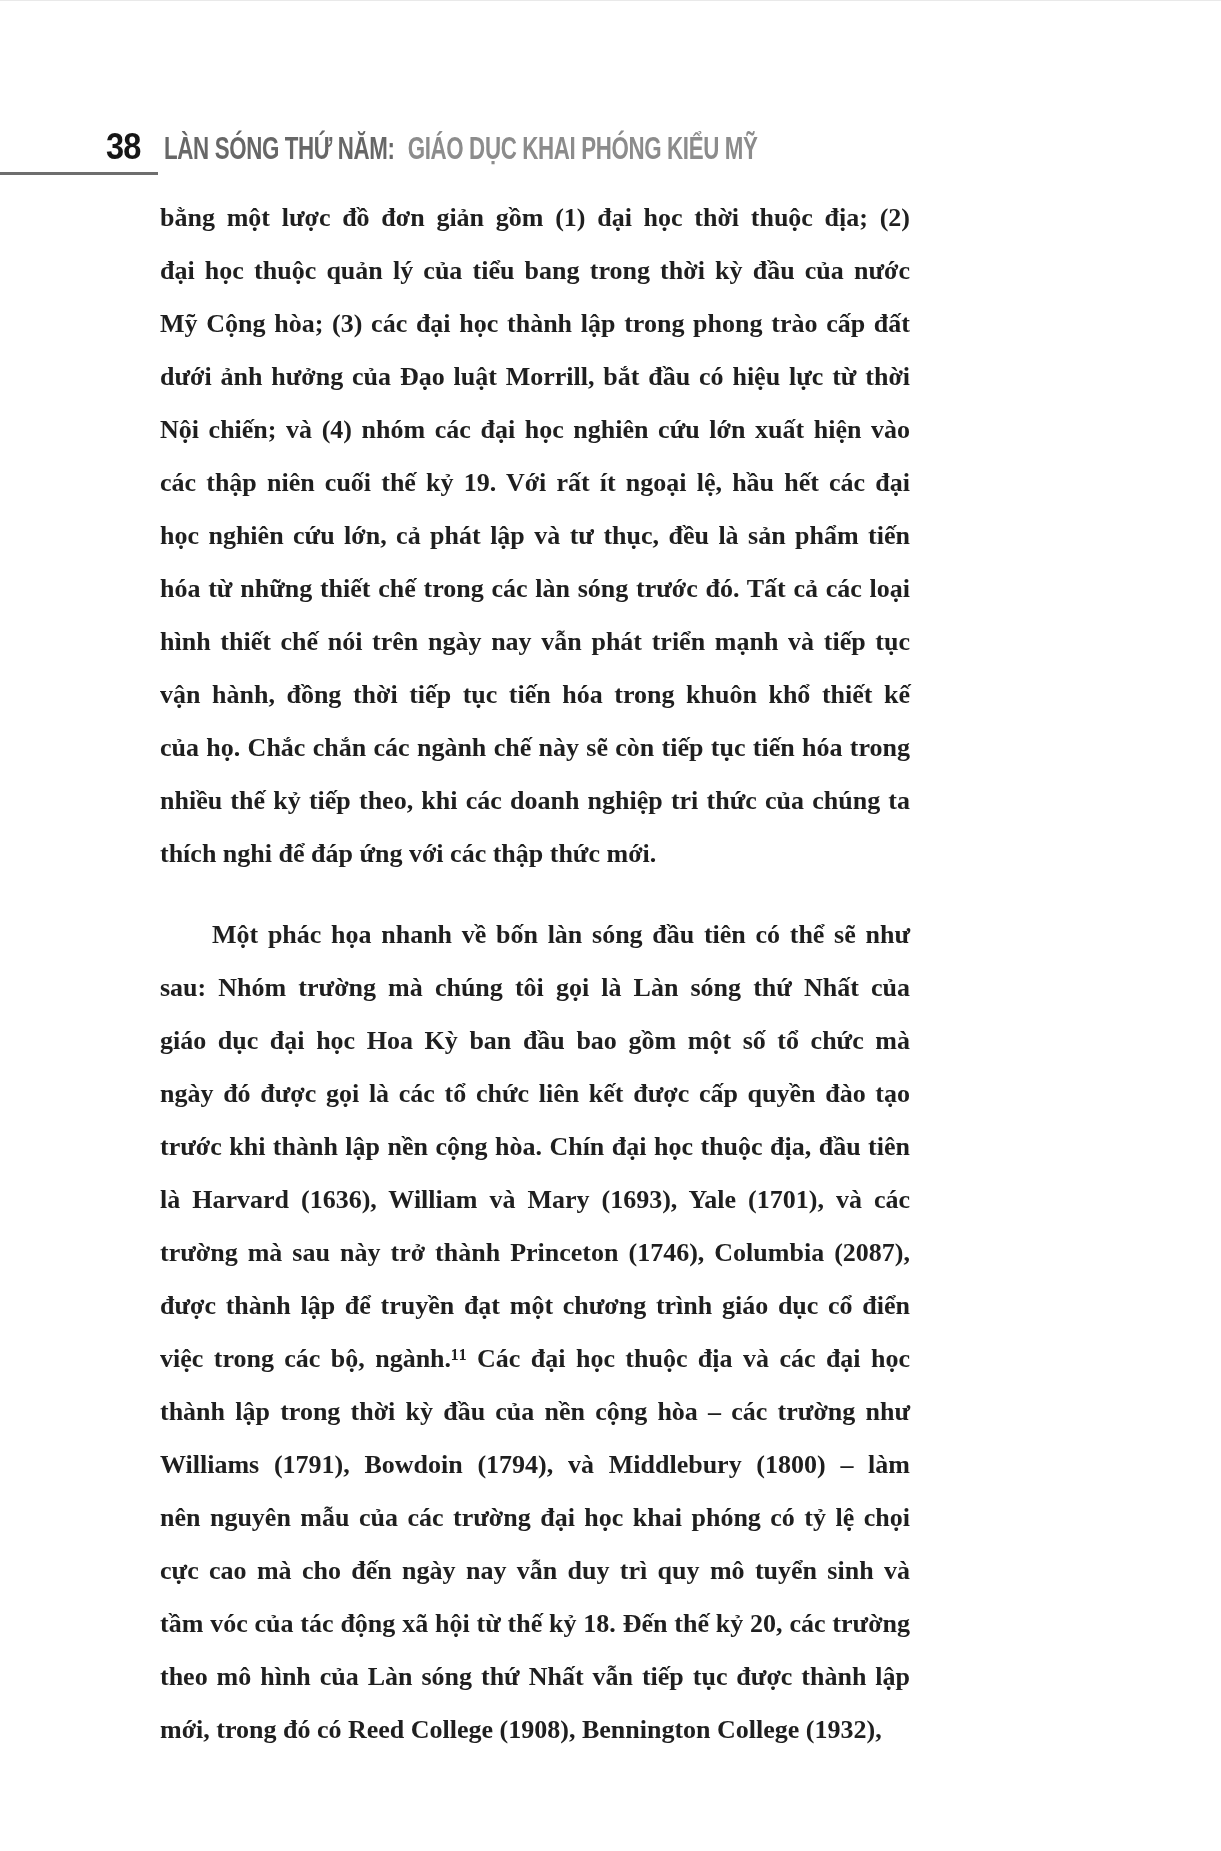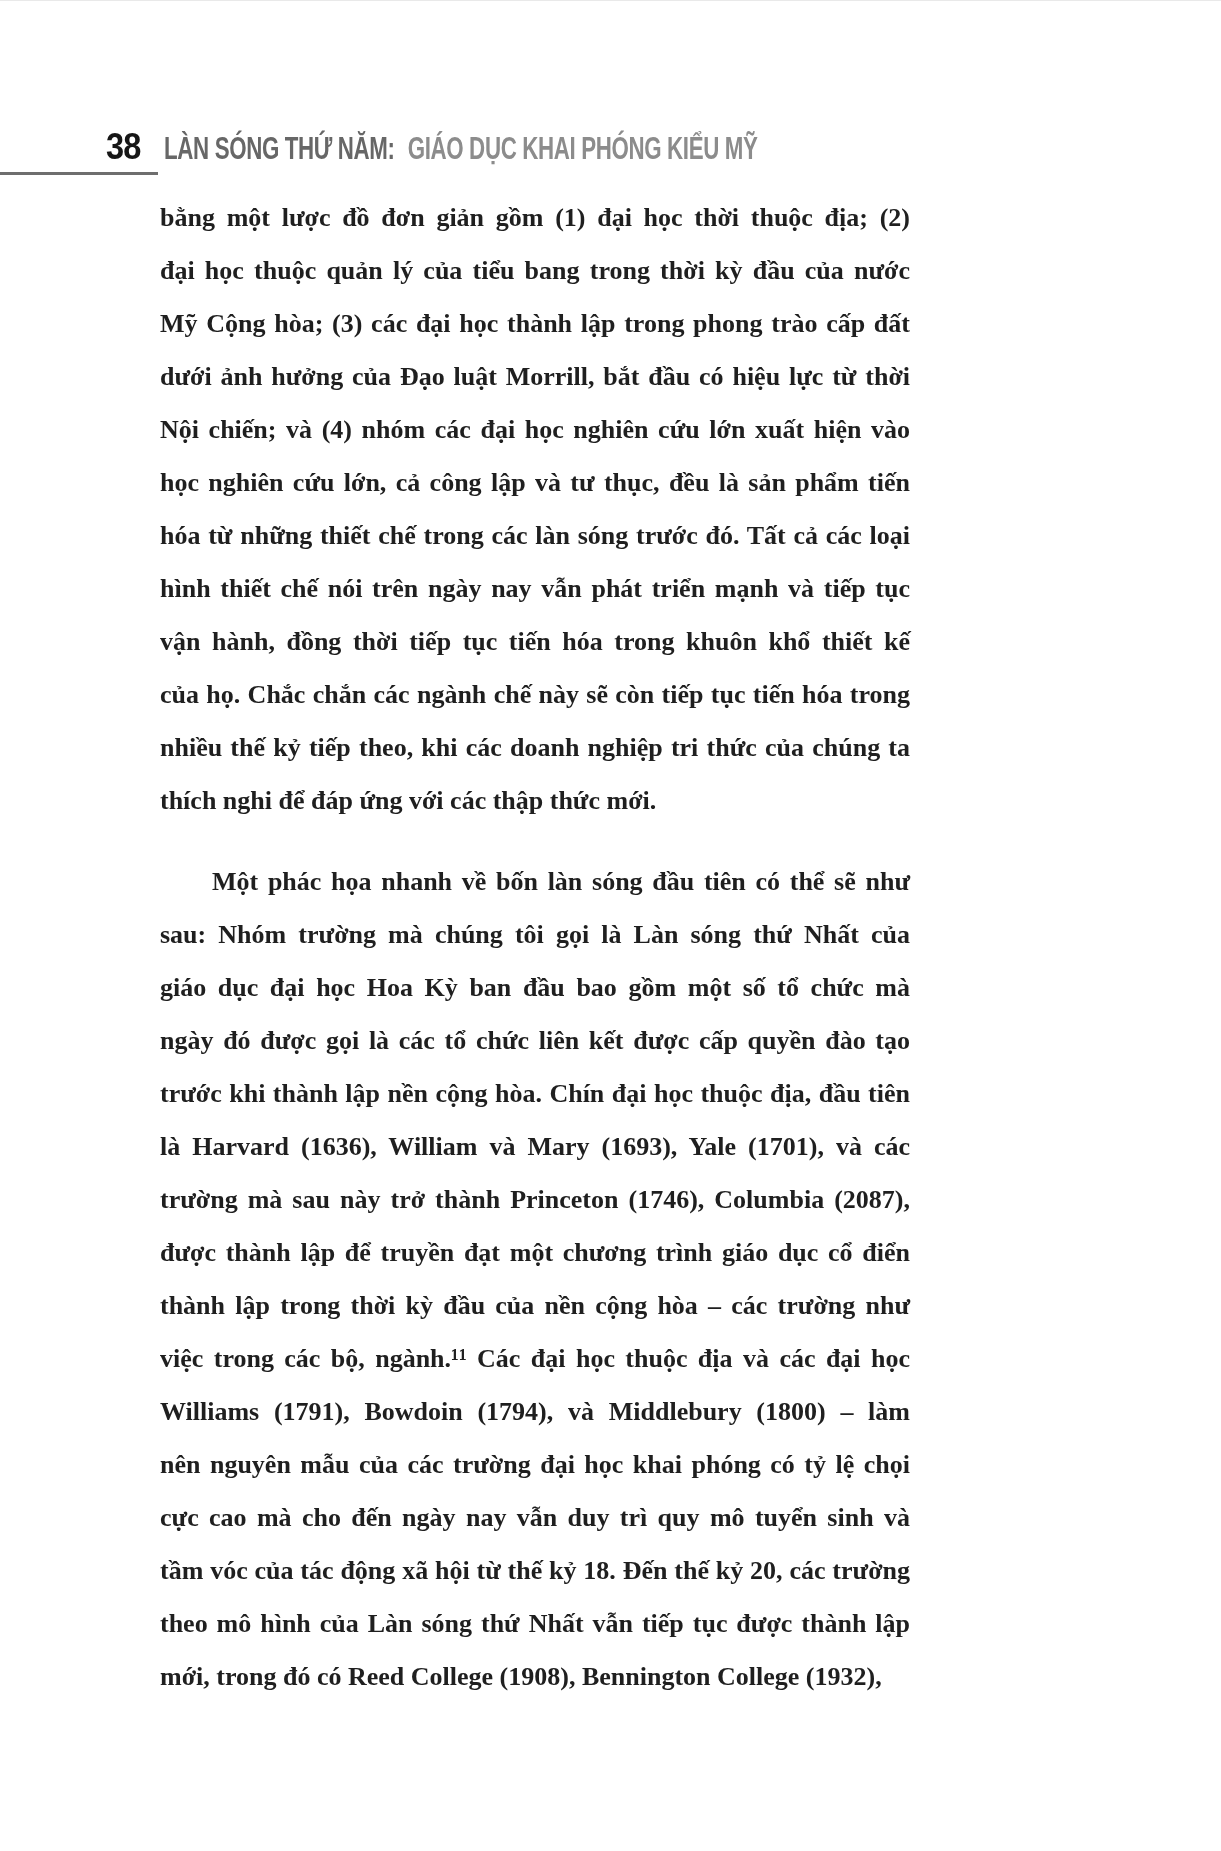--- a/index.html
+++ b/index.html
@@ -97,39 +97,40 @@
     </div>
   </header>
 
   <main class="textblock">
     <div class="para">
         <div class="line">bằng một lược đồ đơn giản gồm (1) đại học thời thuộc địa; (2)</div>
         <div class="line">đại học thuộc quản lý của tiểu bang trong thời kỳ đầu của nước</div>
         <div class="line">Mỹ Cộng hòa; (3) các đại học thành lập trong phong trào cấp đất</div>
         <div class="line">dưới ảnh hưởng của Đạo luật Morrill, bắt đầu có hiệu lực từ thời</div>
         <div class="line">Nội chiến; và (4) nhóm các đại học nghiên cứu lớn xuất hiện vào</div>
-        <div class="line">học nghiên cứu lớn, cả công lập và tư thục, đều là sản phẩm tiến</div>
+        <div class="line">các thập niên cuối thế kỷ 19. Với rất ít ngoại lệ, hầu hết các đại</div>
+        <div class="line">học nghiên cứu lớn, cả phát lập và tư thục, đều là sản phẩm tiến</div>
         <div class="line">hóa từ những thiết chế trong các làn sóng trước đó. Tất cả các loại</div>
         <div class="line">hình thiết chế nói trên ngày nay vẫn phát triển mạnh và tiếp tục</div>
         <div class="line">vận hành, đồng thời tiếp tục tiến hóa trong khuôn khổ thiết kế</div>
         <div class="line">của họ. Chắc chắn các ngành chế này sẽ còn tiếp tục tiến hóa trong</div>
         <div class="line">nhiều thế kỷ tiếp theo, khi các doanh nghiệp tri thức của chúng ta</div>
         <div class="line">thích nghi để đáp ứng với các thập thức mới.</div>
       </div>
     <div class="para indented">
         <div class="line">Một phác họa nhanh về bốn làn sóng đầu tiên có thể sẽ như</div>
         <div class="line">sau: Nhóm trường mà chúng tôi gọi là Làn sóng thứ Nhất của</div>
         <div class="line">giáo dục đại học Hoa Kỳ ban đầu bao gồm một số tổ chức mà</div>
         <div class="line">ngày đó được gọi là các tổ chức liên kết được cấp quyền đào tạo</div>
         <div class="line">trước khi thành lập nền cộng hòa. Chín đại học thuộc địa, đầu tiên</div>
         <div class="line">là Harvard (1636), William và Mary (1693), Yale (1701), và các</div>
         <div class="line">trường mà sau này trở thành Princeton (1746), Columbia (2087),</div>
         <div class="line">được thành lập để truyền đạt một chương trình giáo dục cổ điển</div>
+        <div class="line">việc trong các bộ, ngành.¹¹ Các đại học thuộc địa và các đại học</div>
         <div class="line">thành lập trong thời kỳ đầu của nền cộng hòa – các trường như</div>
-        <div class="line">việc trong các bộ, ngành.¹¹ Các đại học thuộc địa và các đại học</div>
         <div class="line">Williams (1791), Bowdoin (1794), và Middlebury (1800) – làm</div>
         <div class="line">nên nguyên mẫu của các trường đại học khai phóng có tỷ lệ chọi</div>
         <div class="line">cực cao mà cho đến ngày nay vẫn duy trì quy mô tuyển sinh và</div>
         <div class="line">tầm vóc của tác động xã hội từ thế kỷ 18. Đến thế kỷ 20, các trường</div>
         <div class="line">theo mô hình của Làn sóng thứ Nhất vẫn tiếp tục được thành lập</div>
         <div class="line">mới, trong đó có Reed College (1908), Bennington College (1932),</div>
       </div>
   </main>
 
 </div>

